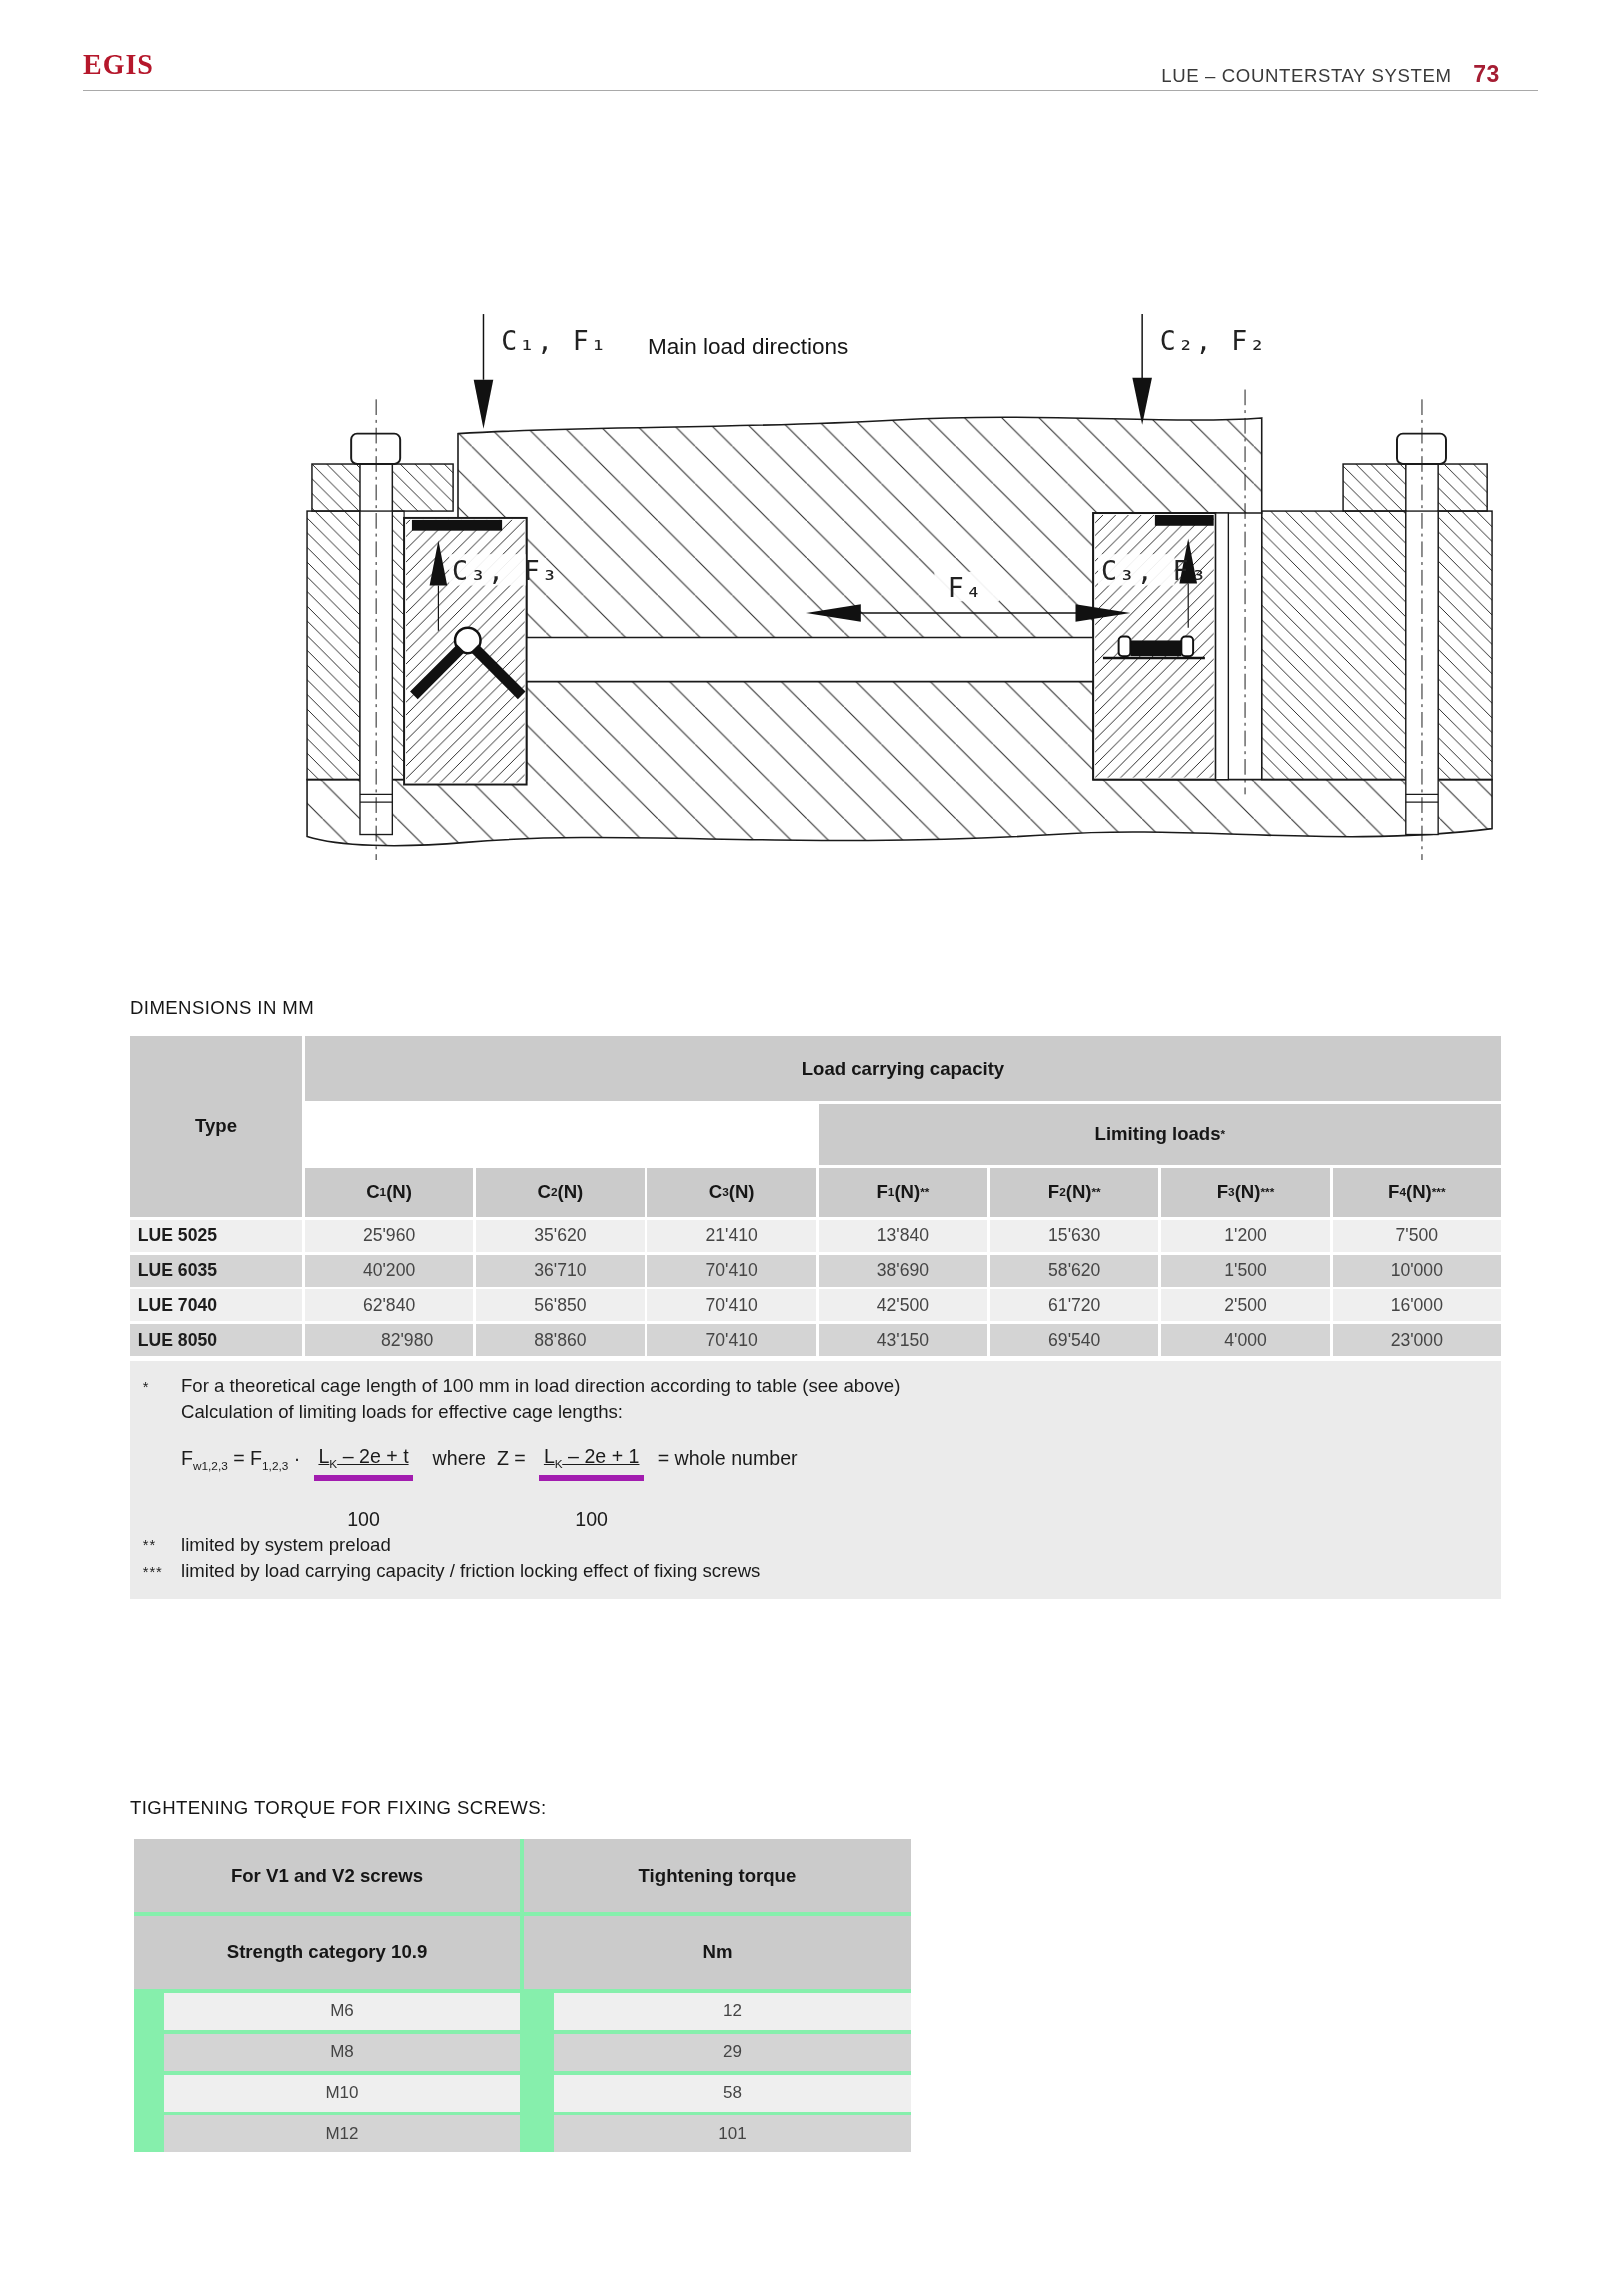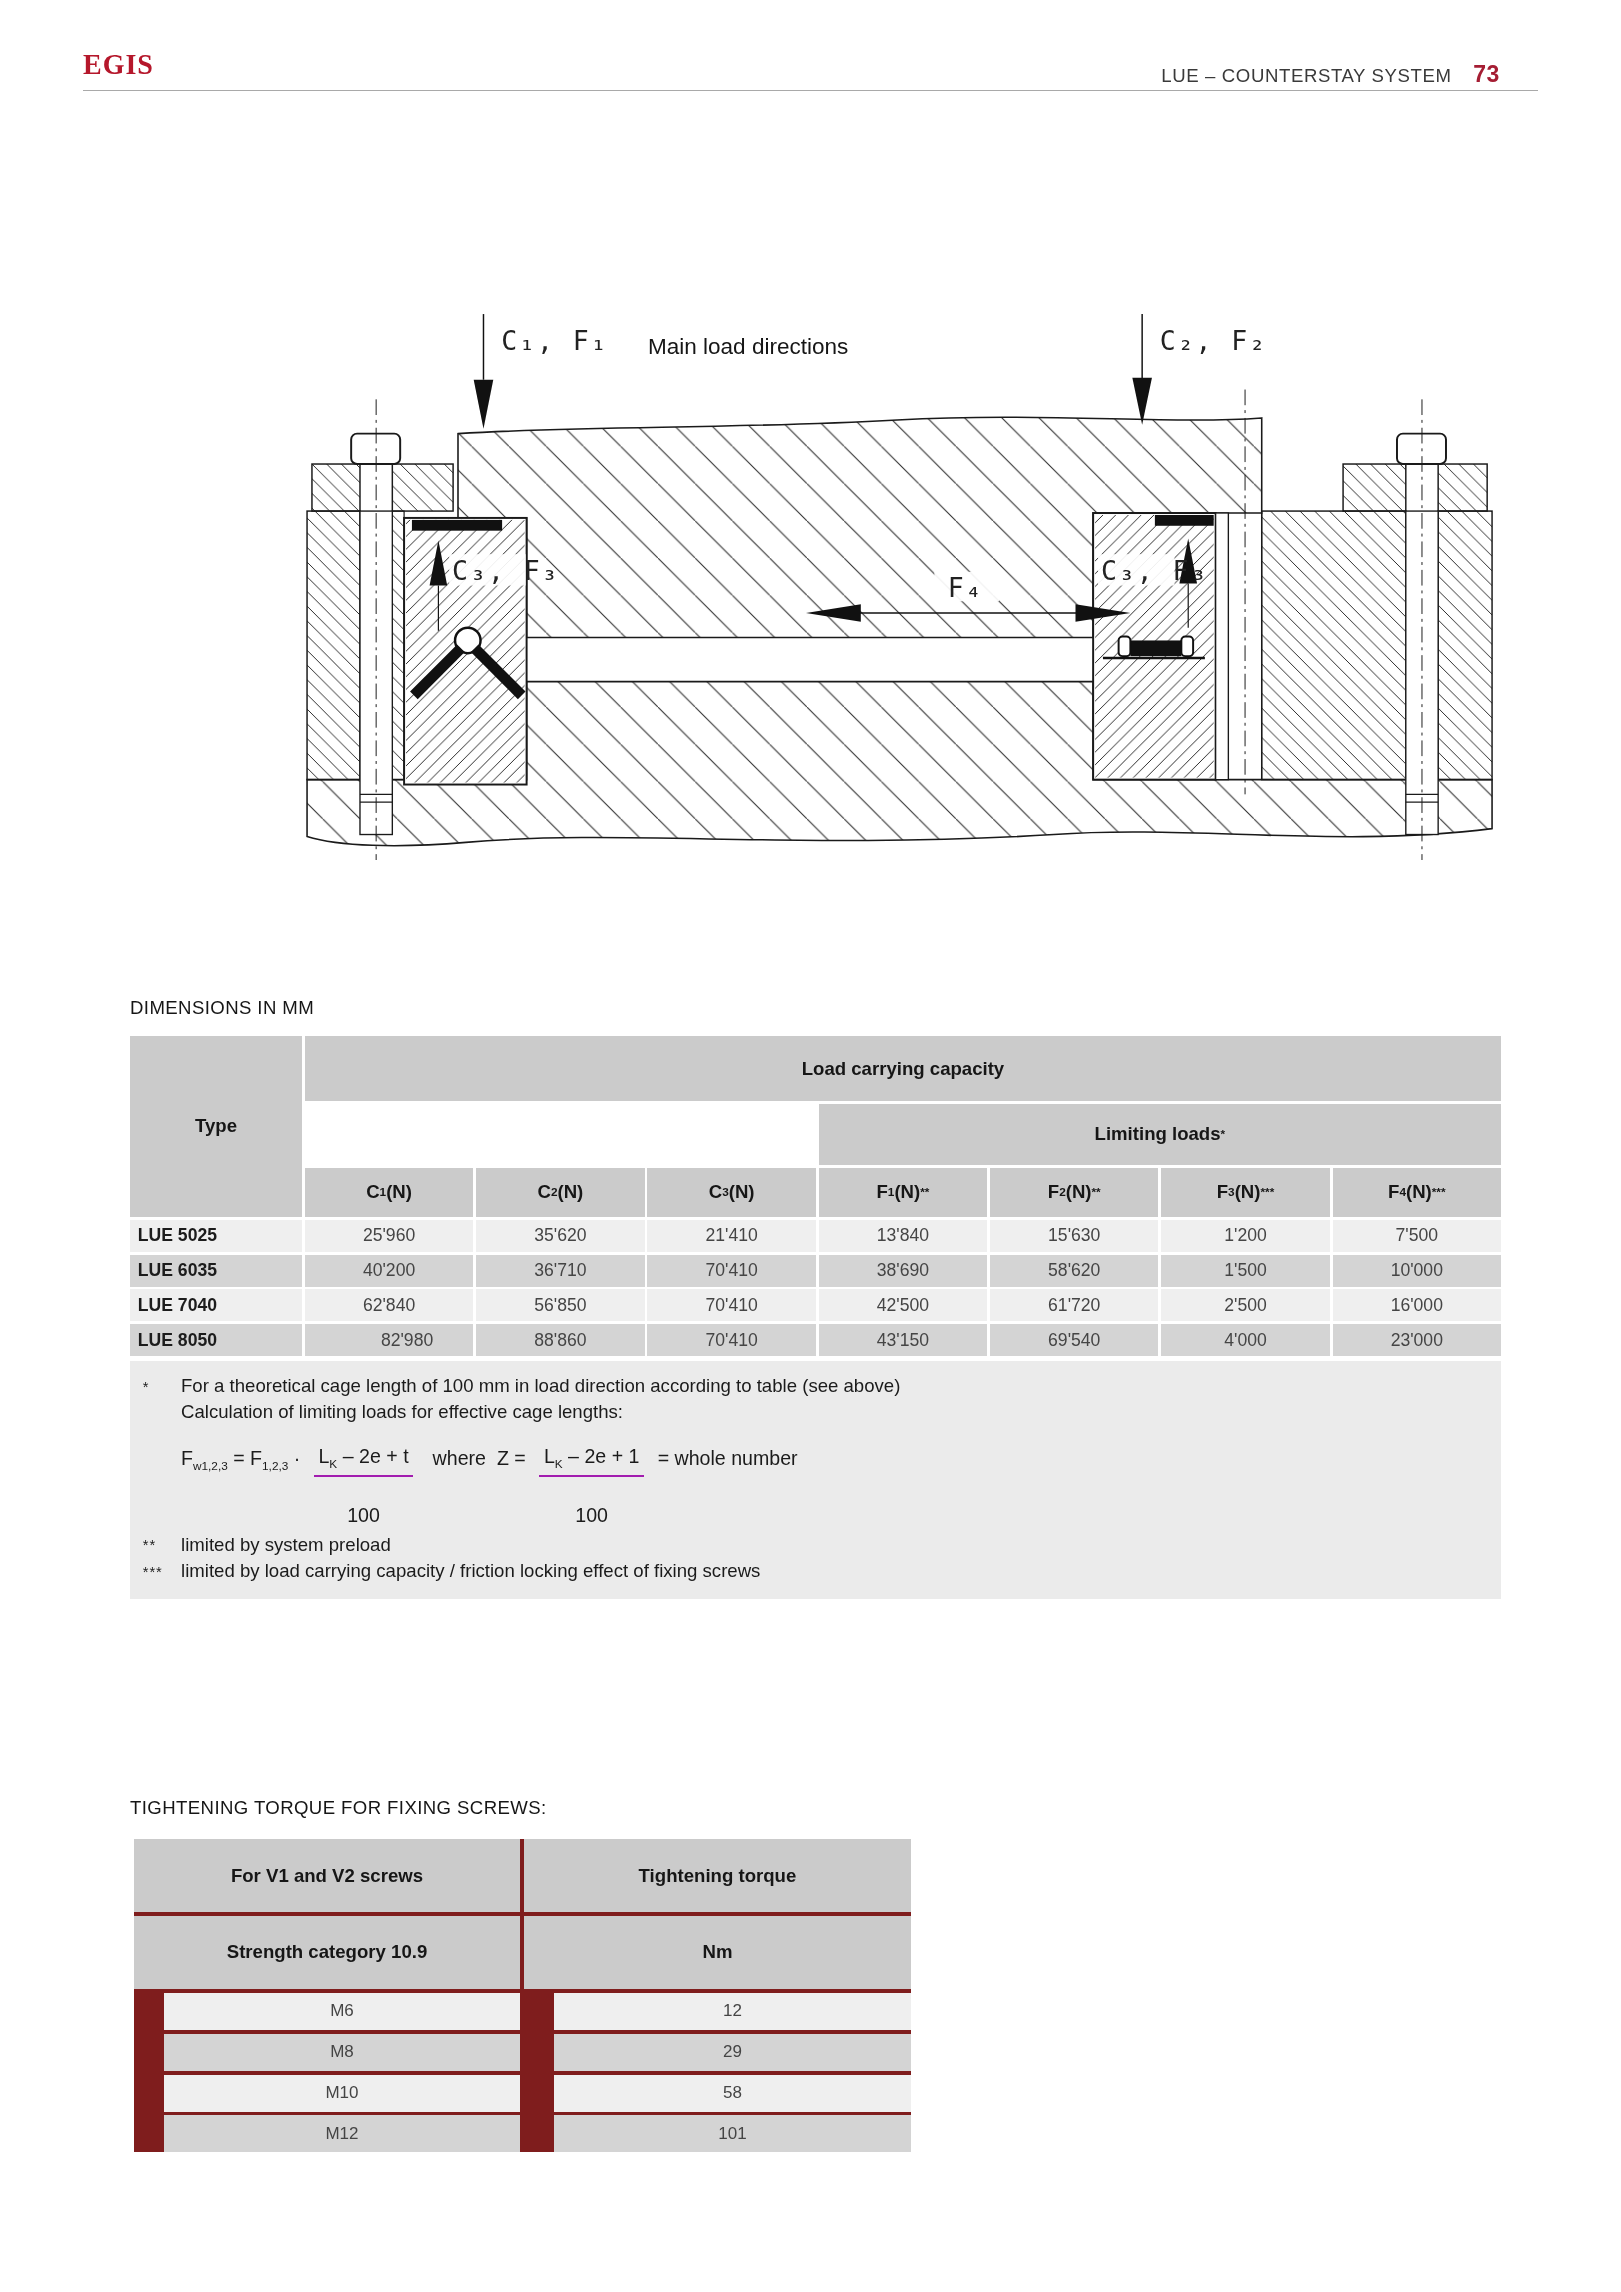--- a/index.html
+++ b/index.html
@@ -44,29 +44,29 @@
   .val-cell  { font-size:17.6px; color:#454545; }
   sub { font-size:11.8px; } sup { font-size:11.8px; }
 
   
   #note-box { position:absolute; left:130px; top:1361px; width:1371px; height:238px; background:#ebebeb; font-size:18.6px; color:#1b1b1b; }
   .note-marker { position:absolute; left:12.7px; font-size:14.7px; letter-spacing:1px; }
   .note-text   { position:absolute; left:51px; }
   #formula { position:absolute; left:51px; top:84px; font-size:19.6px; white-space:nowrap; }
   #formula .piece { display:inline-block; vertical-align:top; padding-top:2px; }
   .frac { display:inline-block; vertical-align:top; text-align:center; margin:0 7.8px; }
-  .frac .num { display:block; border-bottom:2px solid #a21caf; padding:0 4.9px 3.9px; }
+  .frac .num { display:block; border-bottom:6px solid #a21caf; padding:0 4.9px 3.9px;text-decoration:underline; }
   .frac .den { display:block; padding-top:6px;margin-top:21px; }
 
   
   #torque-grid {
     position:absolute; left:134px; top:1839px; width:777px;
     display:grid; grid-template-columns:386px 1fr;
     grid-template-rows:73px 73px repeat(4, 37px);
-    gap:3.9px; background:#7f1d1d;
+    gap:3.9px; background:#86efac;
   }
   .torque-val { font-size:17px; color:#454545;margin-left:30px; }
 </style>
 </head>
 <body>
 
 <div id="page">
 
   <div id="logo">EGIS</div>
   <div id="header-right">

